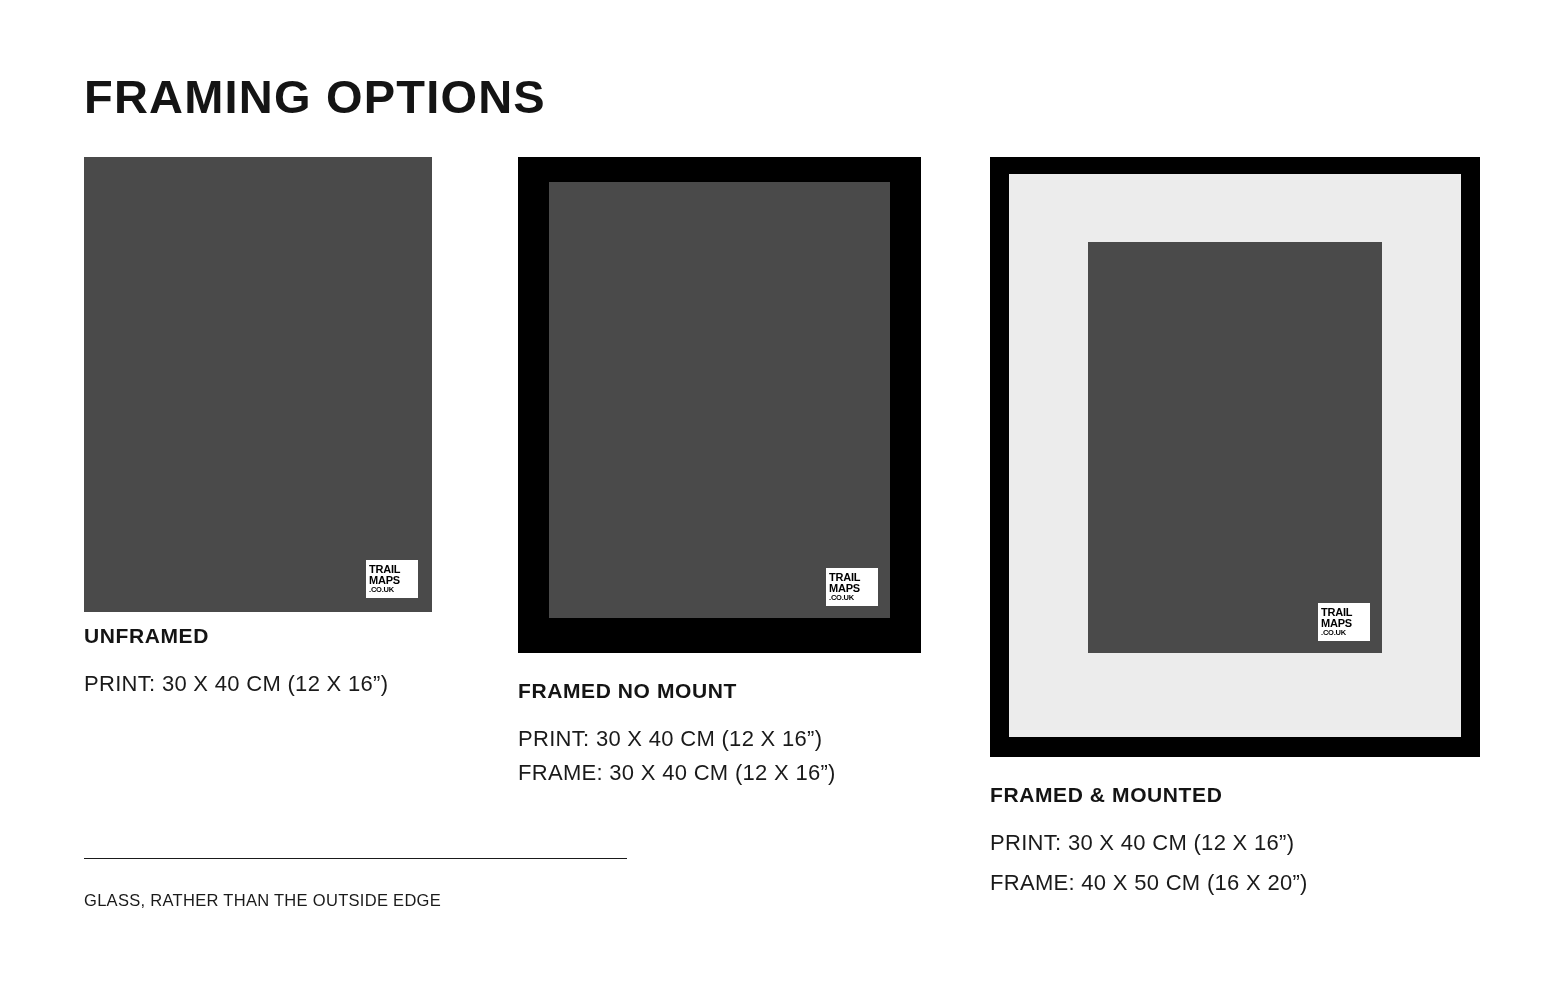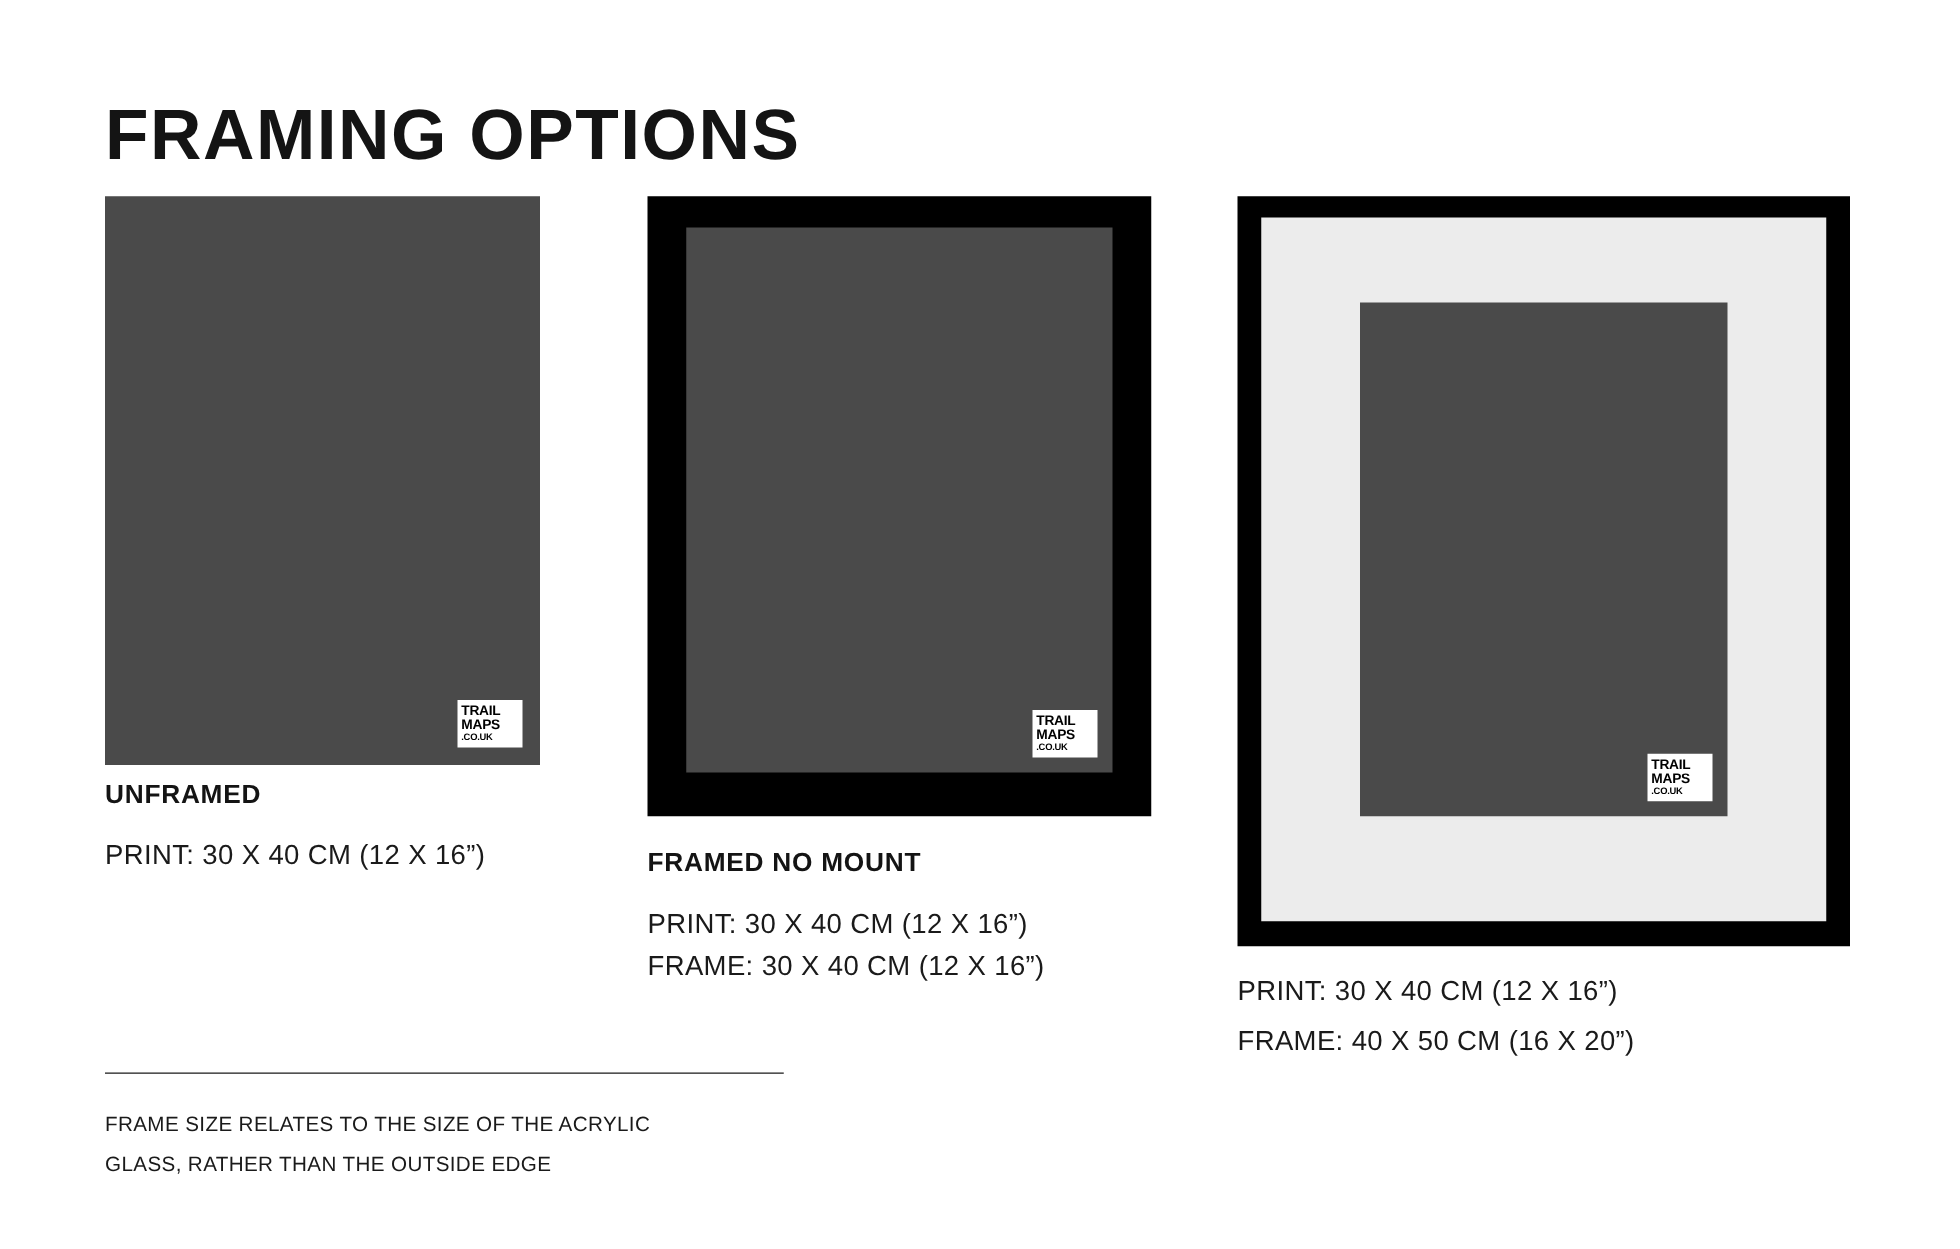--- a/index.html
+++ b/index.html
@@ -14,21 +14,21 @@
     font-family: "Liberation Sans", sans-serif;
     color: #111111;
     overflow: hidden;
   }
 
   
   .page-title {
     position: absolute;
     left: 84px;
     top: 42px;
-    font-size: 57px;
+    font-size: 47px;
     font-weight: 700;
     letter-spacing: 1.2px;
     line-height: 1;
     color: #141414;
     text-transform: uppercase;
   }
 
   
   .option {
     position: absolute;
@@ -155,24 +155,24 @@
       <div class="print" style="width:100%; height:100%;">
         <div class="logo" style="right:12px; bottom:12px; width:52px; height:38px;">
           <span style="font-size:11px;">TRAIL</span>
           <span style="font-size:11px;">MAPS</span>
           <span style="font-size:7.5px;">.CO.UK</span>
         </div>
       </div>
     </div>
   </div>
 
+  <h2 class="option-title" style="margin-top:26px;">FRAMED &amp; MOUNTED</h2>
 
   <p class="option-line" style="margin-top:23px;">PRINT: 30 X 40 CM (12 X 16”)</p>
 
   <p class="option-line" style="margin-top:14px;">FRAME: 40 X 50 CM (16 X 20”)</p>
 </div>
 
 <div class="rule" style="left:84px; top:858px; width:543px;"></div>
 
 <div class="footnote" style="left:84px; top:884px; width:560px;">
-  <div>FRAME SIZE RELATES TO THE SIZE OF THE ACRYLIC</div>
   <div>GLASS, RATHER THAN THE OUTSIDE EDGE</div>
 </div>
 
 </body></html>

